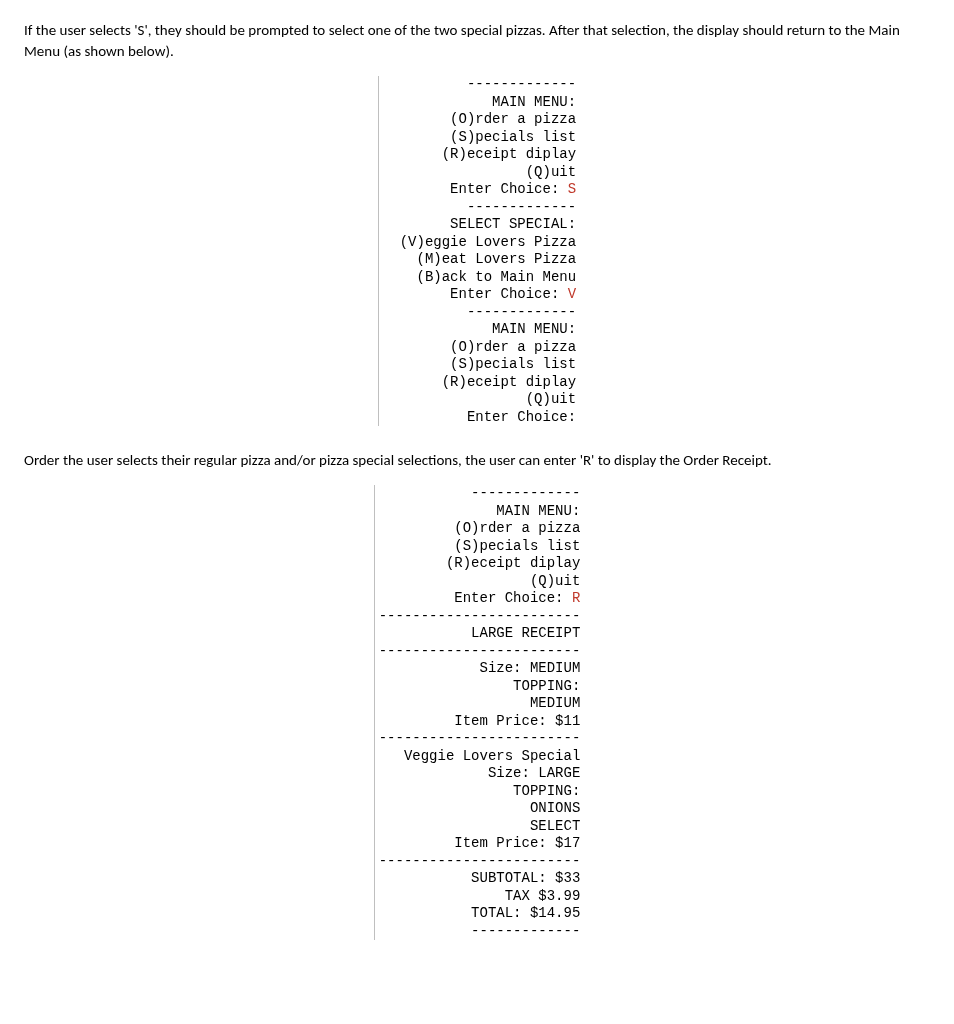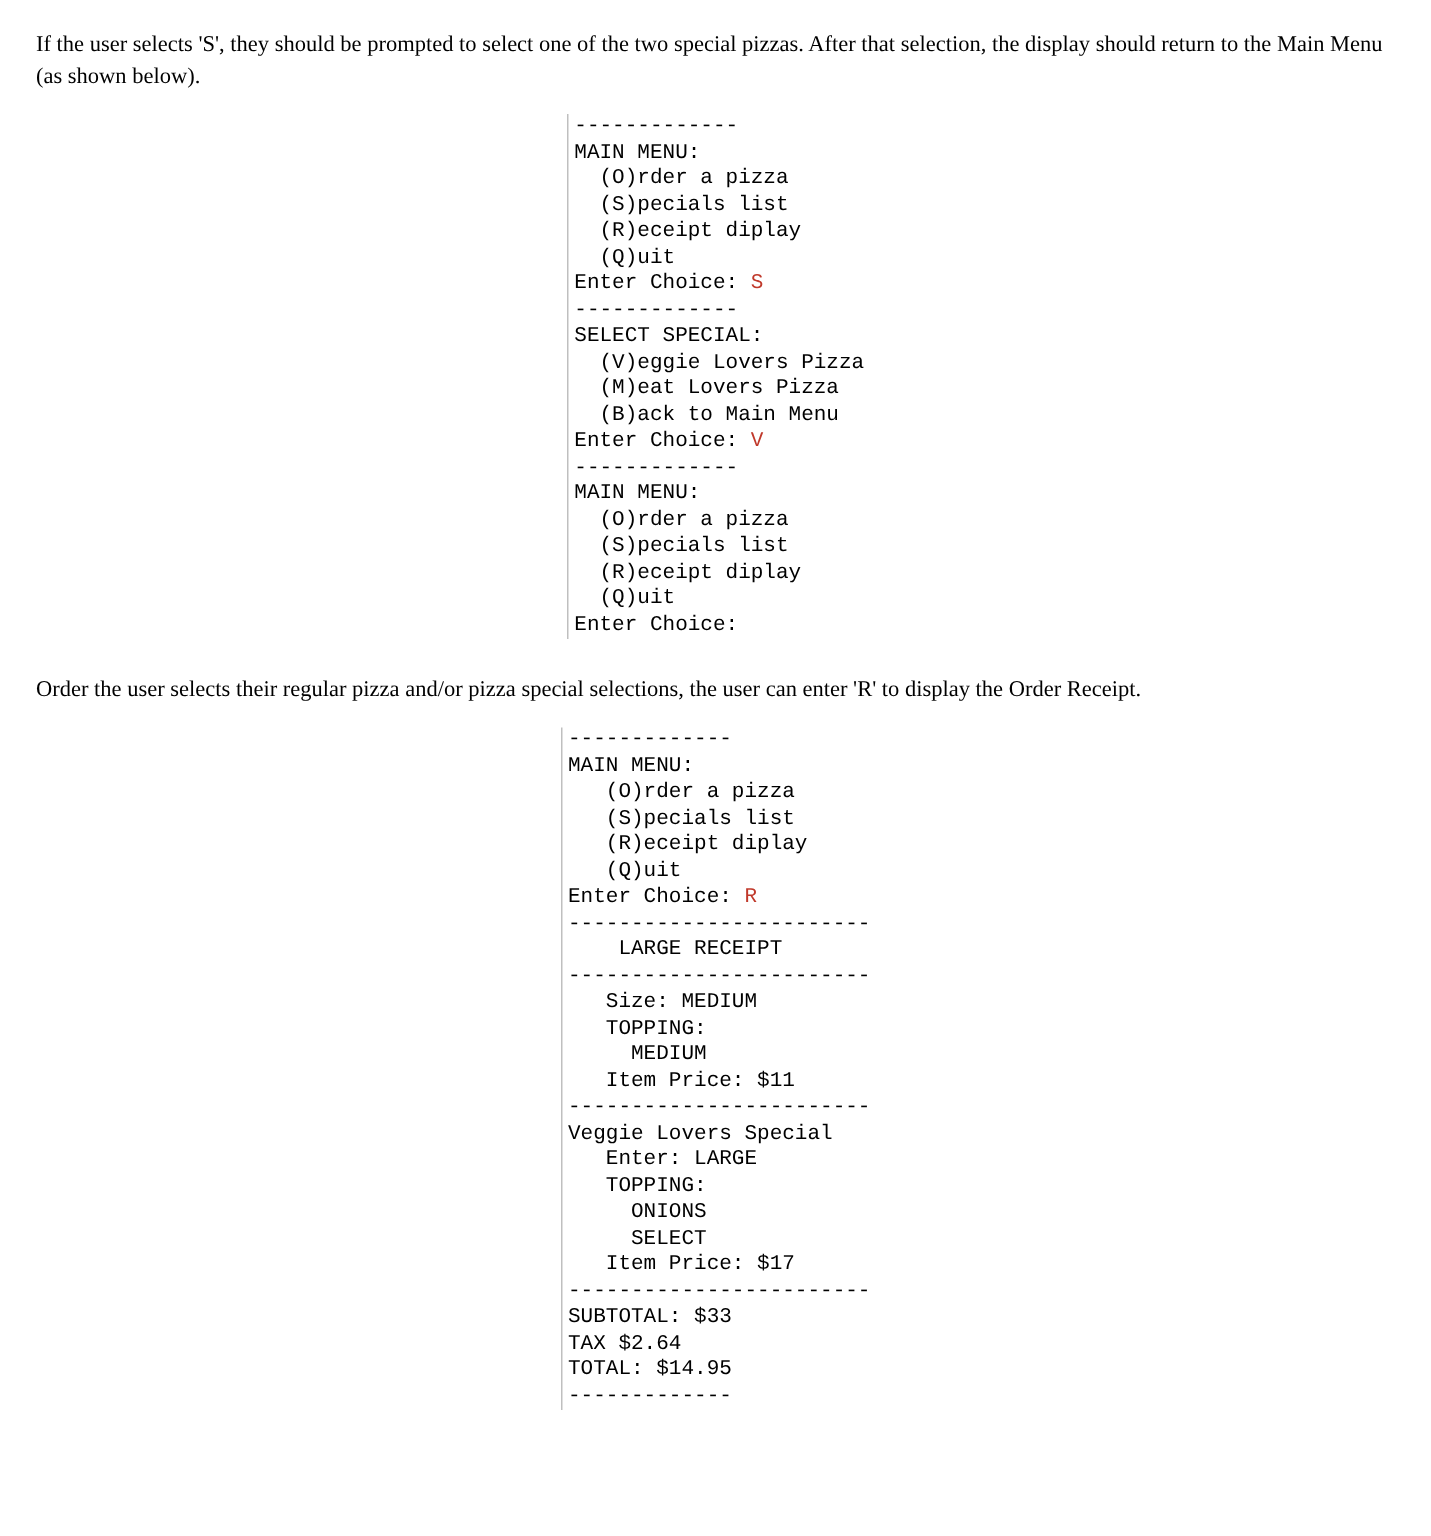--- a/index.html
+++ b/index.html
@@ -8,35 +8,35 @@
       font-family: Calibri, Arial, sans-serif;
       font-size: 15px;
       color: #000;
       background: #fff;
       width: 954px;
       box-sizing: border-box;
     }
     .instruction {
       line-height: 1.4;
       margin: 0 0 14px 0;
-      font-family: Liberation Serif, serif;
     }
     .terminal-wrap {
       display: flex;
       justify-content: center;
       margin: 10px 0 24px 0;
     }
     .terminal {
       font-family: Consolas, "Courier New", monospace;
       font-size: 14px;
       line-height: 1.25;
       white-space: pre;
       border-left: 1px solid #bfbfbf;
       padding-left: 4px;
       color: #000;
+      text-align: right;
     }
     .input-red {
       color: #c0392b;
     }
   </style>
 </head>
 <body>
 
 <p class="instruction">If the user selects 'S', they should be prompted to select one of the two special pizzas.  After that selection, the display should return to the Main Menu (as shown below).</p>
 
@@ -75,23 +75,23 @@
 <span>Enter Choice: </span><span class="input-red">R</span>
 <span>------------------------</span>
 <span>    LARGE RECEIPT</span>
 <span>------------------------</span>
 <span>   Size: MEDIUM</span>
 <span>   TOPPING:</span>
 <span>     MEDIUM</span>
 <span>   Item Price: $11</span>
 <span>------------------------</span>
 <span>Veggie Lovers Special</span>
-<span>   Enter: LARGE</span>
+<span>   Size: LARGE</span>
 <span>   TOPPING:</span>
 <span>     ONIONS</span>
 <span>     SELECT</span>
 <span>   Item Price: $17</span>
 <span>------------------------</span>
 <span>SUBTOTAL: $33</span>
-<span>TAX $2.64</span>
+<span>TAX $3.99</span>
 <span>TOTAL: $14.95</span>
 <span>-------------</span></div>
 </div>
 
 </body></html>

